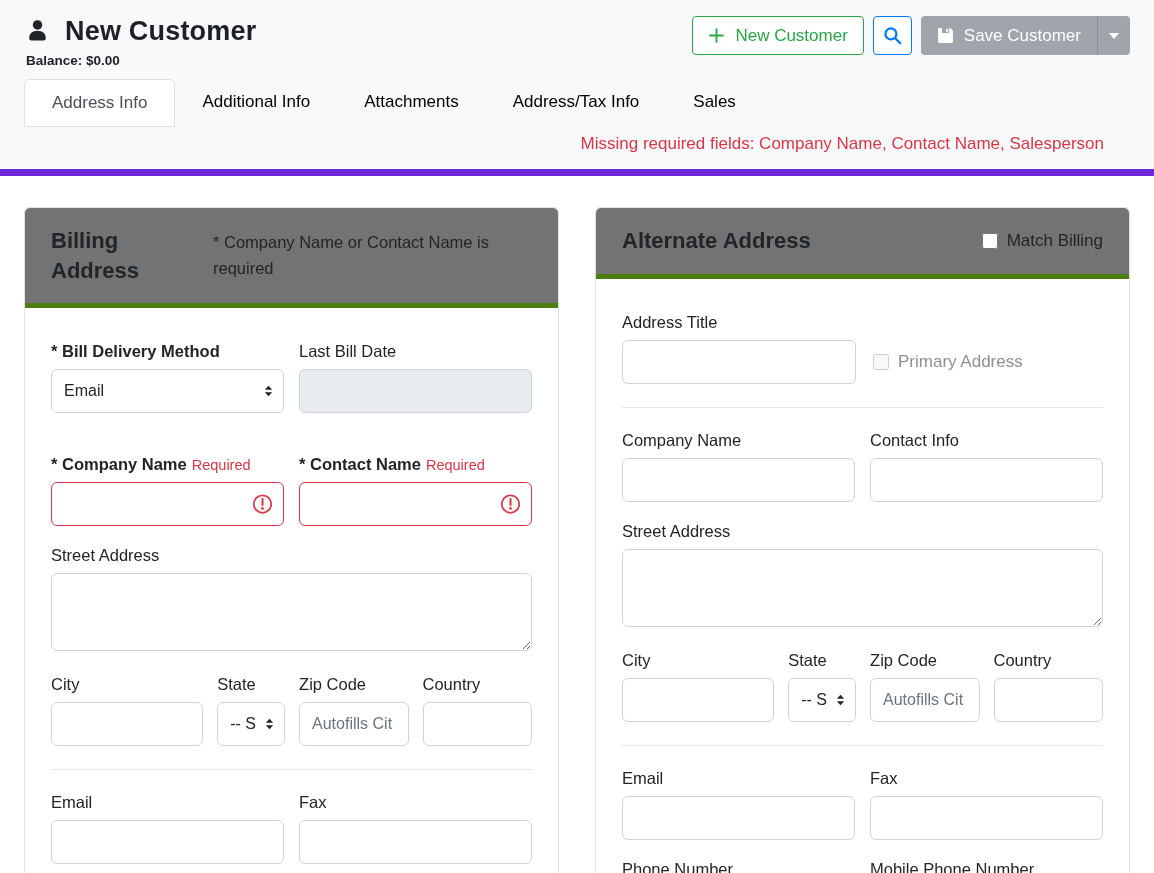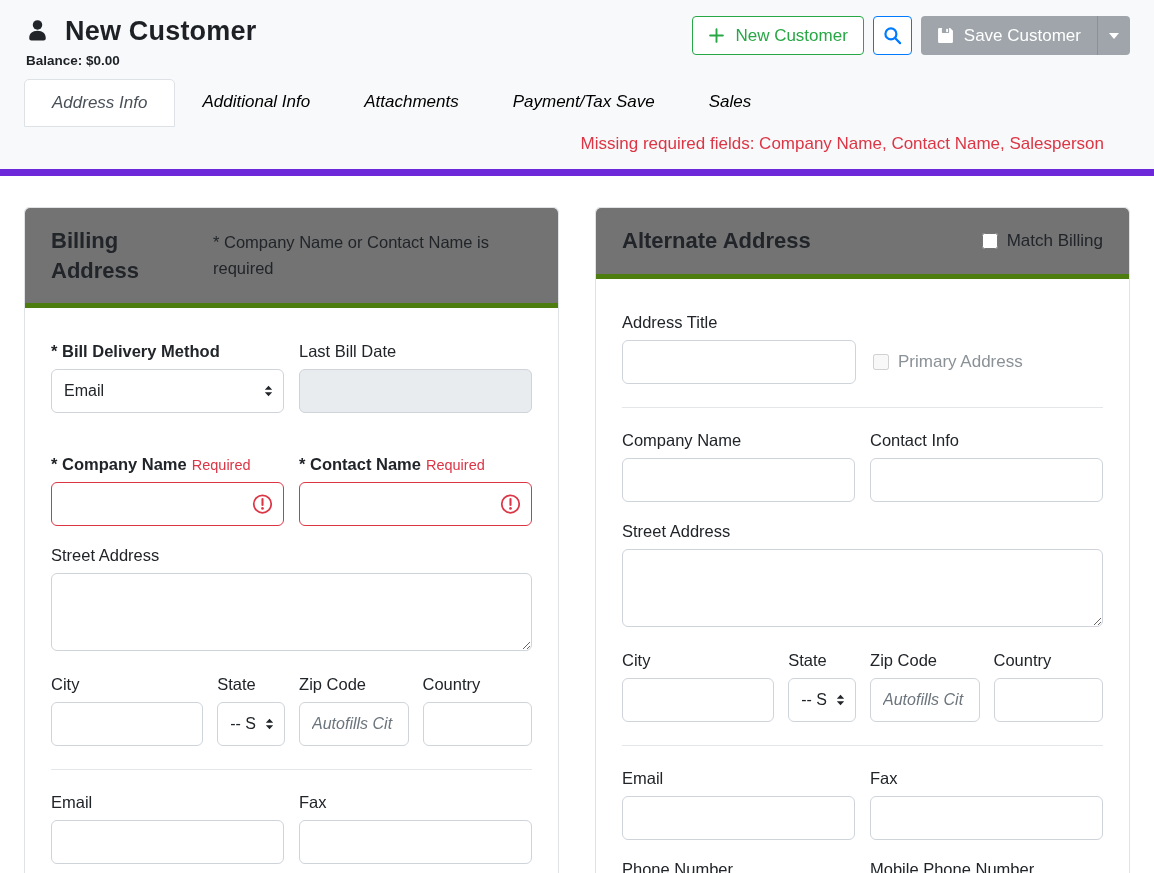--- a/index.html
+++ b/index.html
@@ -15,21 +15,21 @@
   .actions { position:absolute; top:16px; right:24px; display:flex; gap:9px; align-items:flex-start; }
   .btn { display:inline-flex; align-items:center; gap:10px; font-size:17px; border-radius:4px; cursor:pointer; background:#fff; border:1px solid transparent; height:39px; padding:0 15px; }
   .btn-new { border-color:#28a745; color:#28a745; }
   .btn-search { border-color:#007bff; width:39px; justify-content:center; padding:0; }
   .btn-save-group { display:inline-flex; background:#9fa5aa; border-radius:4px; overflow:hidden; height:39px; }
   .btn-save { display:inline-flex; align-items:center; gap:10px; color:#fff; font-size:17px; padding:0 16px; cursor:pointer; }
   .save-divider { width:1px; background:#8b9198; }
   .btn-save-caret { display:inline-flex; align-items:center; justify-content:center; width:32px; cursor:pointer; }
 
   
-  .tabs { display:flex; margin-top:11px; margin-left:-12px; padding-left:12px;font-style:italic; }
+  .tabs { display:flex; margin-top:11px; margin-left:-12px; padding-left:12px; }
   .tab { font-size:17px; padding:13px 27px; color:#000000; cursor:pointer; }
   .tab.active { background:#fff; border:1px solid #dee2e6; border-radius:5px 5px 0 0; color:#495057; }
   .error-row { text-align:right; padding:7px 26px 0; color:#dc3545; font-size:17px; }
 
   
   .content { padding:31px 24px 0; display:grid; grid-template-columns:1fr 1fr; column-gap:36px; align-items:start; }
   .card { border:1px solid #dfe3e6; border-radius:5px; min-height:690px; background:#fff; }
   .card-header { background:#737373; border-bottom:5px solid #4d7c0f; border-radius:5px 5px 0 0; padding:18px 26px; display:flex; align-items:center; }
   .card-title { font-size:22px; font-weight:700; color:#212529; line-height:1.35; }
   .billing-title { width:152px; }
@@ -41,21 +41,21 @@
   .card-body { padding:34px 26px; }
 
   
   label.flabel { display:block; font-size:16.5px; color:#212529; margin-bottom:8px; font-weight:400; }
   label.flabel.bold { font-weight:700; }
   .req-tag { color:#dc3545; font-size:14.5px; font-weight:400; margin-left:5px; }
   .frow { margin-bottom:20px; }
   .mb-lg { margin-bottom:42px; }
   .grid2 { display:grid; grid-template-columns:1fr 1fr; column-gap:15px; }
   .grid-city { display:grid; grid-template-columns:1.39fr .62fr 1fr 1fr; column-gap:14px; }
-  .input { width:100%; height:44px; border:1px solid #ced4da; border-radius:6px; padding:0 12px; font-size:16px; color:#212529; background:#fff; outline:none; font-family:inherit;font-style:italic; }
+  .input { width:100%; height:44px; border:1px solid #ced4da; border-radius:6px; padding:0 12px; font-size:16px; color:#212529; background:#fff; outline:none; font-family:inherit; }
   .input::placeholder { color:#6c757d; }
   .input:disabled, .input.disabled { background:#e9ecef; }
   .input.invalid { border-color:#dc3545; padding-right:40px; }
   .input-wrap { position:relative; }
   .invalid-icon { position:absolute; right:11px; top:50%; transform:translateY(-50%); line-height:0; }
   .textarea { width:100%; height:78px; border:1px solid #ced4da; border-radius:6px; padding:8px 12px; font-size:16px; color:#212529; resize:both; outline:none; font-family:inherit; }
   .select { position:relative; width:100%; height:44px; border:1px solid #ced4da; border-radius:6px; background:#fff; display:flex; align-items:center; padding:0 26px 0 12px; font-size:16px; color:#212529; cursor:pointer; overflow:hidden; white-space:nowrap; }
   .select .caret { position:absolute; right:9px; top:50%; transform:translateY(-50%); line-height:0; }
   .divider { border:0; border-top:1px solid #e4e7e9; margin:23px 0; }
   .addr-title-row { display:flex; align-items:center; gap:17px; }
@@ -114,21 +114,21 @@
               </svg>
           </span>
         </span>
       </div>
     </div>
 
     <div class="tabs">
       <div class="tab active">Address Info</div>
       <div class="tab">Additional Info</div>
       <div class="tab">Attachments</div>
-      <div class="tab">Payment/Tax Save</div>
+      <div class="tab">Address/Tax Info</div>
       <div class="tab">Sales</div>
     </div>
     <div class="error-row">Missing required fields: Company Name, Contact Name, Salesperson</div>
   </div>
 
   <div class="content">
 
     <div class="card">
       <div class="card-header">
         <div class="card-title billing-title">Billing Address</div>

